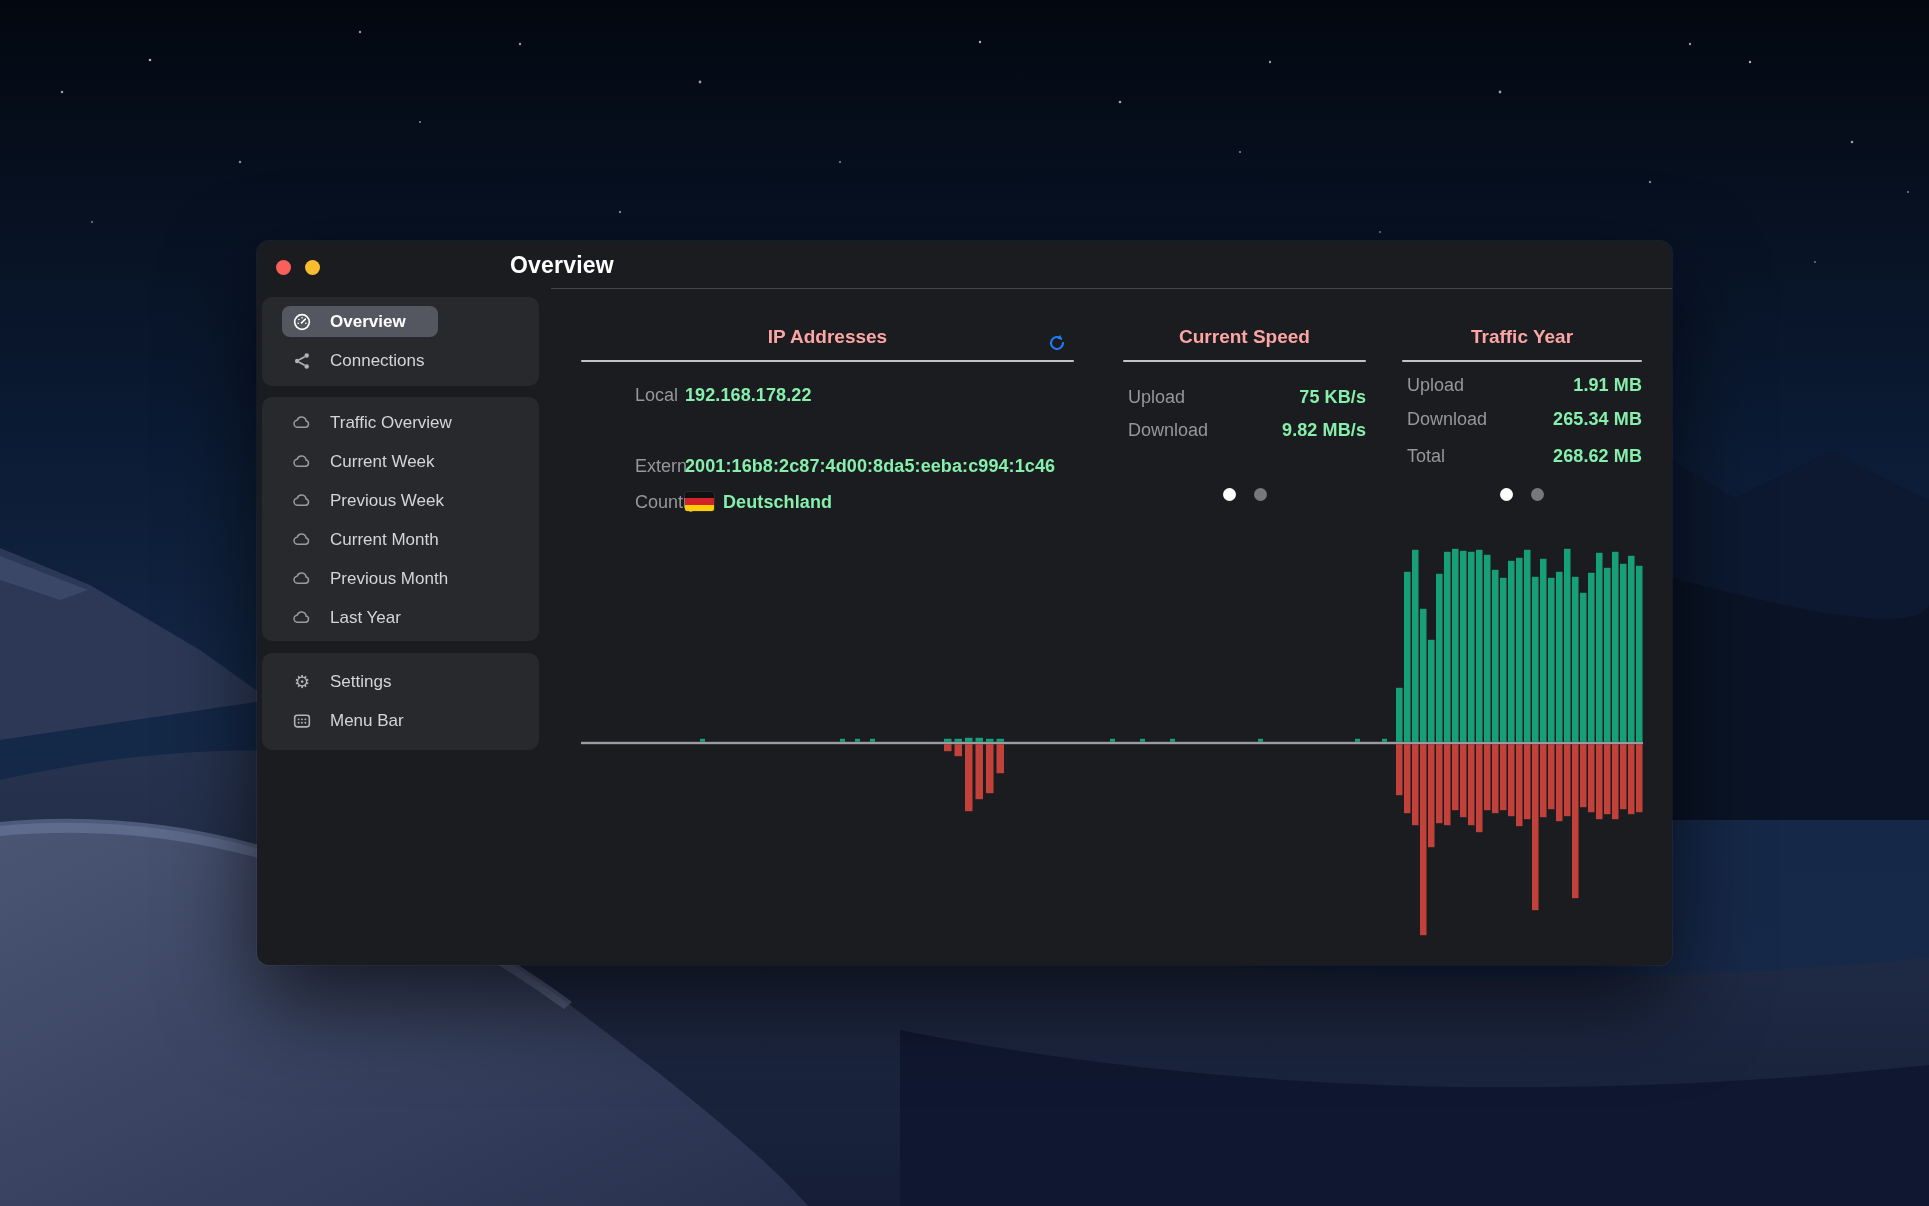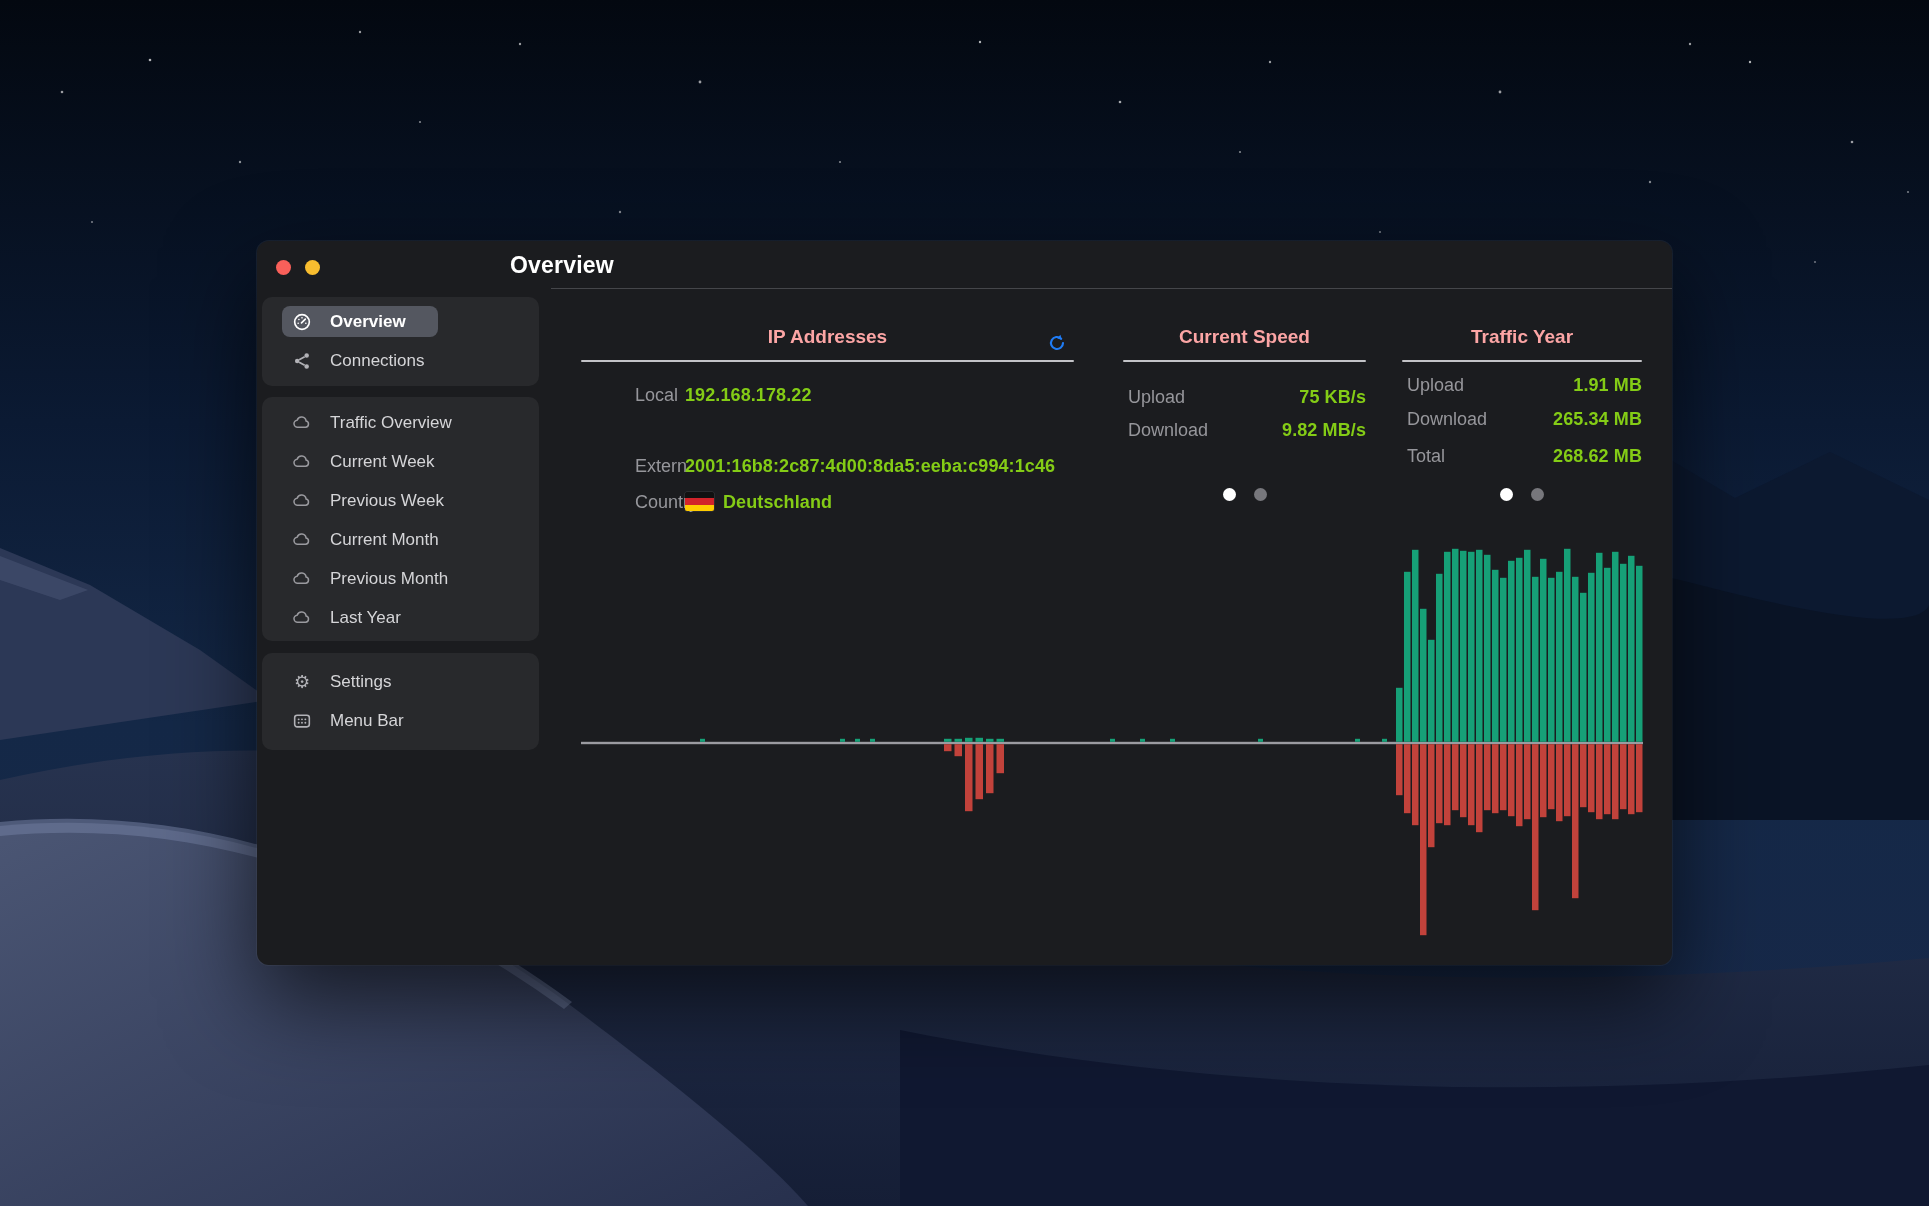--- a/index.html
+++ b/index.html
@@ -37,21 +37,21 @@
   .section-title { position:absolute; width:100%; text-align:center; font-size:19px; font-weight:bold; color:#fca5a5; }
   .section-rule  { position:absolute; left:0; right:0; height:2px; background:#c3c3c7; border-radius:1px; }
   .sec { position:absolute; top:0; height:290px; }
   .sec-ip      { left:324px; width:493px; }
   .sec-speed   { left:866px; width:243px; }
   .sec-traffic { left:1145px; width:240px; }
   .sec .section-title { top:85px; }
   .sec .section-rule  { top:119px; }
   .frow { position:absolute; left:0; right:0; height:26px; display:flex; align-items:center; }
   .flabel { color:#96969b; font-size:18px; }
-  .fvalue { color:#84cc16; font-size:18px; font-weight:600; letter-spacing:.1px; }
+  .fvalue { color:#86efac; font-size:18px; font-weight:600; letter-spacing:.1px; }
   .sec-ip .flabel { position:absolute; left:18px;margin-left:36px; }
   .sec-ip .fvalue { position:absolute; left:104px; white-space:nowrap; }
   .rt { position:absolute; right:0; }
   .sec-speed .flabel { position:absolute; left:5px; }
   .sec-traffic .flabel { position:absolute; left:5px; }
   .refresh-btn { position:absolute; left:790px; top:92px; width:20px; height:20px; cursor:pointer; }
   .flag { position:absolute; left:104px; top:3px; width:29px; height:19px; border-radius:2px;
           background:linear-gradient(180deg,#111 0 33.3%,#d2232a 33.3% 66.6%,#ffcc00 66.6% 100%);
           box-shadow:0 0 0 .5px rgba(255,255,255,.15); }
   .flag + .fvalue { left:142px; }

